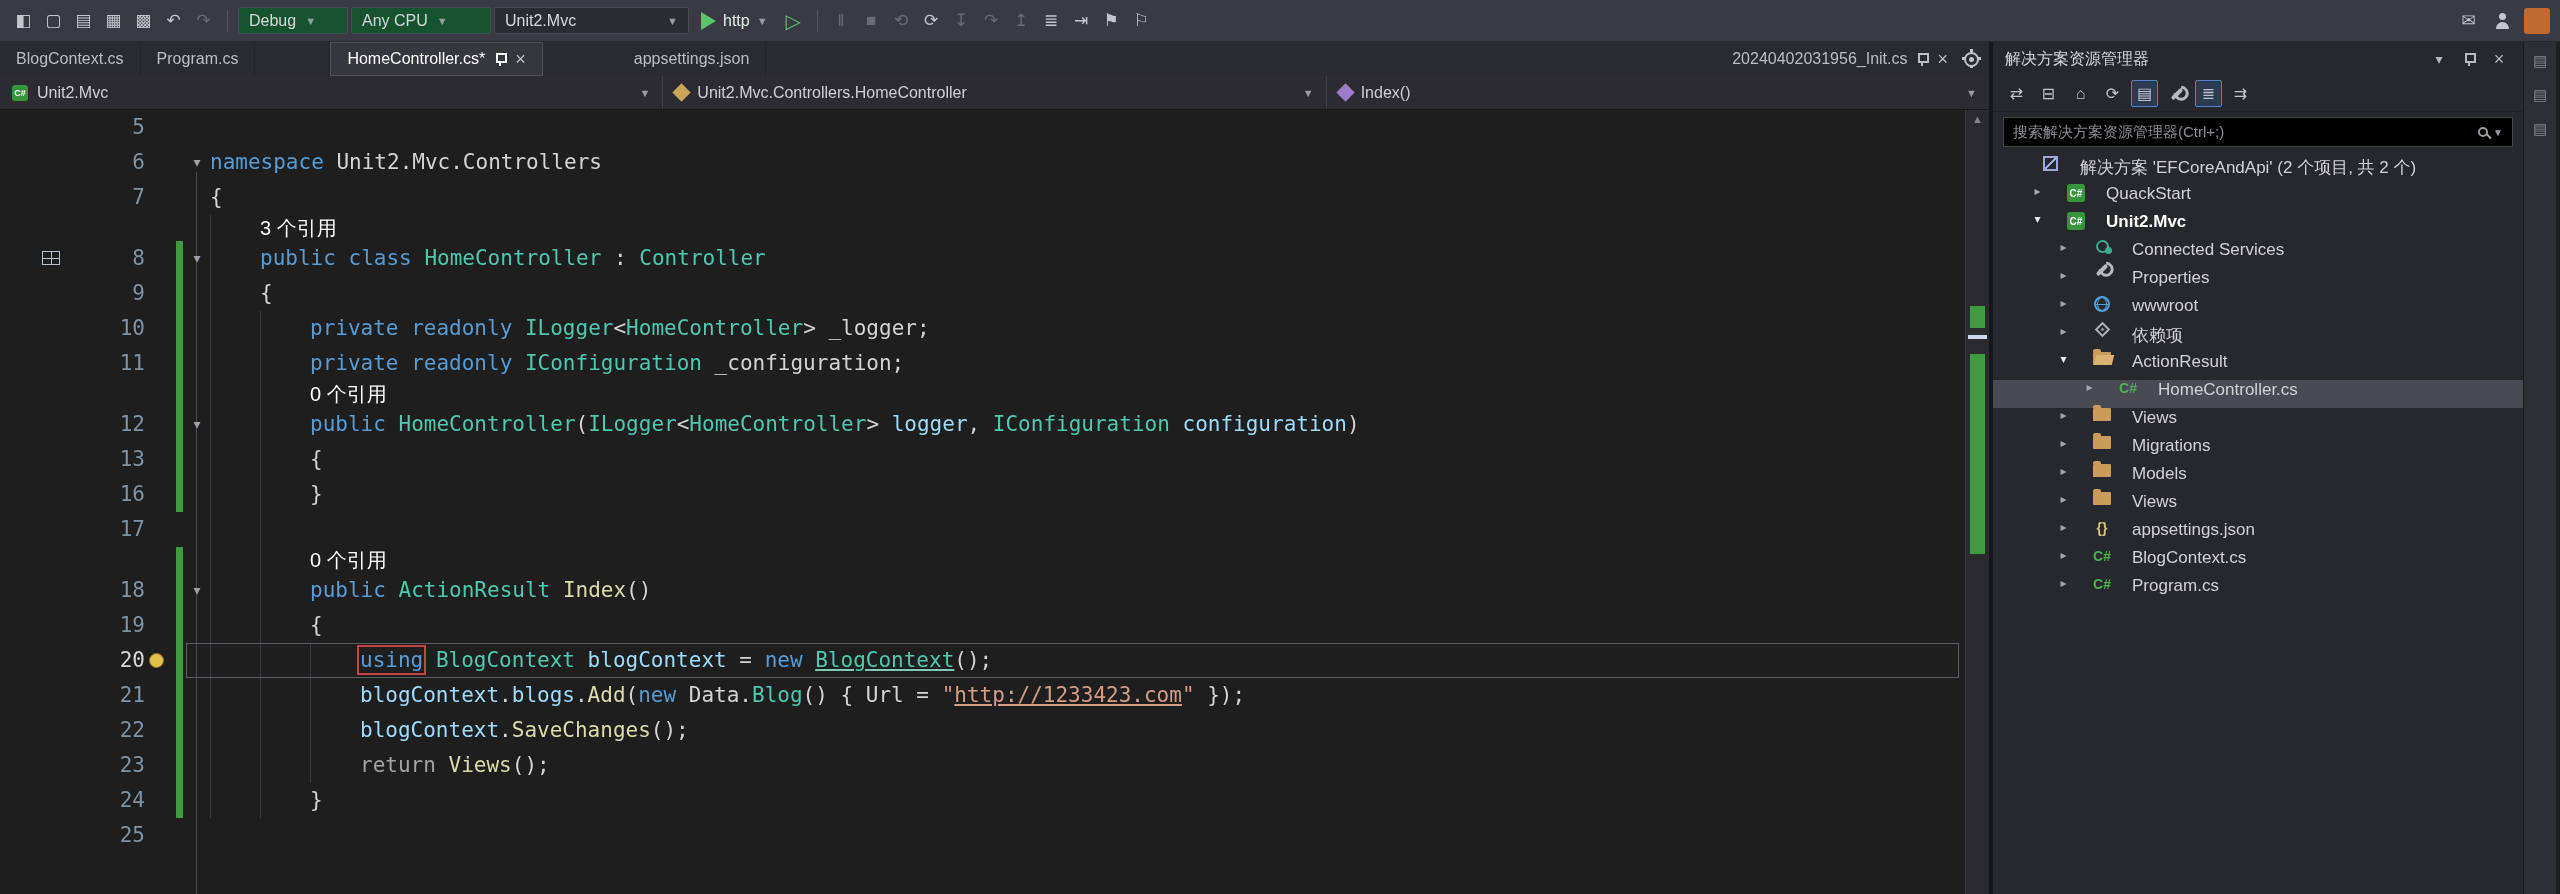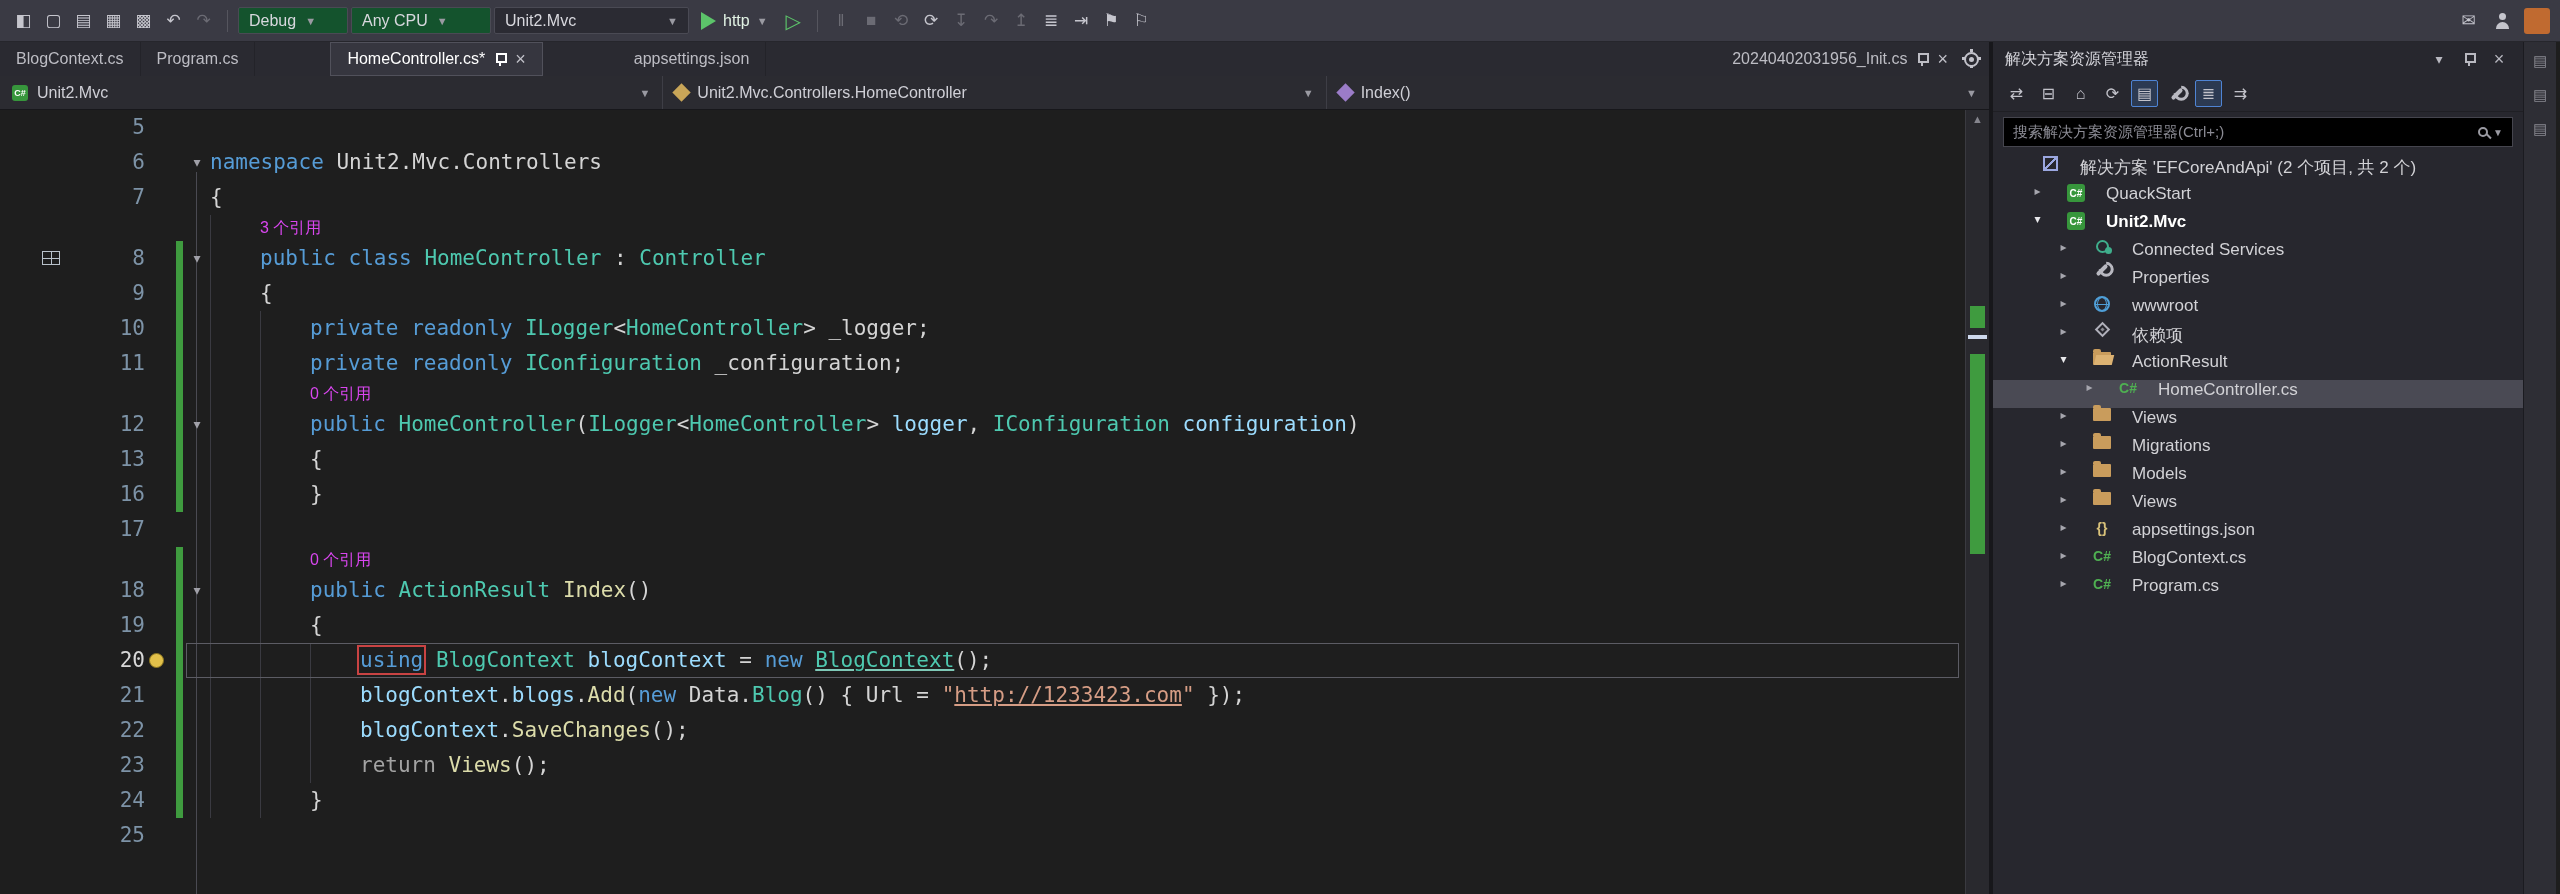--- a/index.html
+++ b/index.html
@@ -49,21 +49,21 @@
   .navseg .car{margin-left:auto;color:#9a9aa2;font-size:11px}
   .navico-class{width:13px;height:13px;background:#c8a558;transform:rotate(45deg);flex:0 0 auto}
   .navico-method{width:13px;height:13px;background:#9b7cc8;transform:rotate(45deg);flex:0 0 auto}
 
   
   .editor-wrap{flex:1;display:flex;overflow:hidden}
   .code-area{flex:1;position:relative;overflow:hidden;font-family:"DejaVu Sans Mono","Liberation Mono",monospace;font-size:21px;color:#d4d4d4}
   .outline-line{position:absolute;left:196px;top:62px;bottom:0;width:1px;background:#4a4a52}
   .r{position:relative;padding-left:210px;white-space:pre}
   .r.c{height:35px;line-height:35px}
-  .r.l{height:26px;line-height:26px;font-family:"Liberation Sans",sans-serif;font-size:16px;color:#d946ef}
+  .r.l{height:26px;line-height:26px;font-family:"Liberation Sans",sans-serif;font-size:20px;color:#ffffff}
   .num{position:absolute;left:0;top:0;width:145px;text-align:right;color:#7d93a7}
   .r.cur .num{color:#d8d8d8}
   .chbar{position:absolute;left:176px;top:0;bottom:0;width:7px;background:#3f9b3f}
   .fold{position:absolute;left:186px;top:0;width:22px;text-align:center;color:#a0a0a8;font-size:14px;font-family:"Liberation Sans",sans-serif}
   .ind{display:inline-block;width:50px;height:100%;background:linear-gradient(to right,#3a3a41 1px,transparent 1px);vertical-align:top}
   .curbox{position:absolute;left:186px;right:6px;top:0;bottom:0;border:1px solid #5c5c64;pointer-events:none}
   .glyph-grid{position:absolute;left:42px;top:10px;width:18px;height:14px;border:1px solid #b9c2cb;background:linear-gradient(to right,transparent 8px,#b9c2cb 8px,#b9c2cb 9px,transparent 9px),linear-gradient(to bottom,transparent 6px,#b9c2cb 6px,#b9c2cb 7px,transparent 7px)}
   .bulb{position:absolute;left:149px;top:10px;width:15px;height:15px;border-radius:50%;background:#e2c04a;border:1px solid #8a7420}
   .kw{color:#569cd6}.ty{color:#4ec9b0}.pl{color:#d4d4d4}.va{color:#9cdcfe}.me{color:#dcdcaa}
   .ct{color:#a3a3a3}.st{color:#d69d85}

